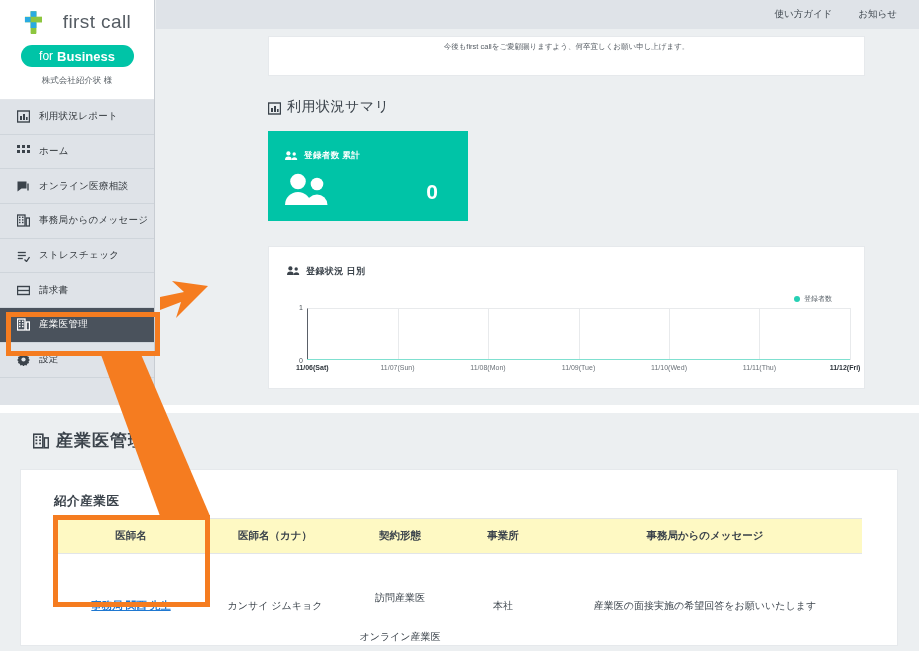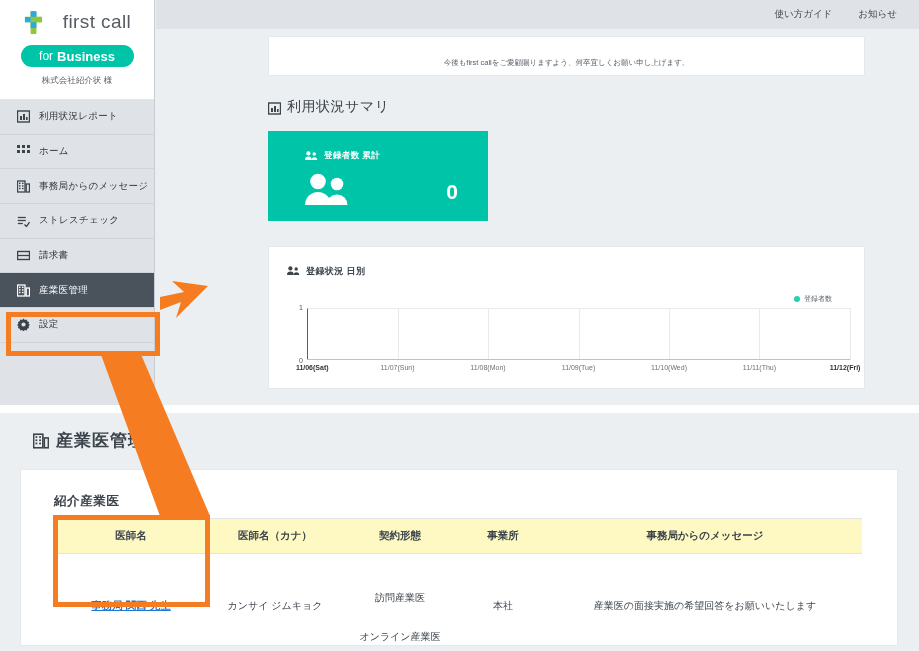--- a/index.html
+++ b/index.html
@@ -133,21 +133,21 @@
     left: 112px; top: 36px;
     width: 597px; height: 40px;
     background: #ffffff;
     border: 1px solid #e6e9ec;
     box-sizing: border-box;
   }
   .notice-text {
     font-size: 7.5px;
     color: #555c63;
     text-align: center;
-    padding-top: 21px;
+    padding-top: 5px;
   }
 
   .section-head {
     position: absolute;
     display: flex;
     align-items: center;
     gap: 6px;
   }
   .section-head .sh-ico { width: 13px; height: 13px; display:block; }
   .section-head .sh-txt {
@@ -156,21 +156,20 @@
     color: #3b434b;
     letter-spacing: 0.5px;
   }
 
   .kpi-card {
     position: absolute;
     left: 112px; top: 131px;
     width: 200px; height: 90px;
     background: #00c4a7;
     color: #ffffff;
-    padding-left: 20px;
   }
   .kpi-label-row {
     display: flex;
     align-items: center;
     gap: 6px;
     padding: 16px 0 0 17px;
   }
   .kpi-label { font-size: 8.5px; font-weight: bold; letter-spacing: .4px; }
   .kpi-body {
     display: flex;
@@ -409,20 +408,29 @@
                   <rect x="10" y="0" width="3" height="3"></rect>
                   <rect x="0" y="5" width="3" height="3"></rect>
                   <rect x="5" y="5" width="3" height="3"></rect>
                   <rect x="10" y="5" width="3" height="3"></rect>
                 </g>
               </svg>
           </span>
           <span class="nav-label">ホーム</span>
         </div>
 
+        <div class="nav-item">
+          <span class="nav-ico">
+            <svg width="13" height="13" viewBox="0 0 13 13">
+                <path d="M0.5 1.5 h9 v7 h-5 l-4 3 z" fill="#3b434b"></path>
+                <path d="M11 3.5 v7" stroke="#3b434b" stroke-width="1.4"></path>
+              </svg>
+          </span>
+          <span class="nav-label">オンライン医療相談</span>
+        </div>
 
         <div class="nav-item">
           <span class="nav-ico">
             <svg width="13" height="13" viewBox="0 0 13 13">
                 <rect x="0.5" y="1" width="7.5" height="11" fill="none" stroke="#3b434b" stroke-width="1.3"></rect>
                 <g fill="#3b434b">
                   <rect x="2" y="2.6" width="1.5" height="1.4"></rect>
                   <rect x="5" y="2.6" width="1.5" height="1.4"></rect>
                   <rect x="2" y="5.2" width="1.5" height="1.4"></rect>
                   <rect x="5" y="5.2" width="1.5" height="1.4"></rect>

